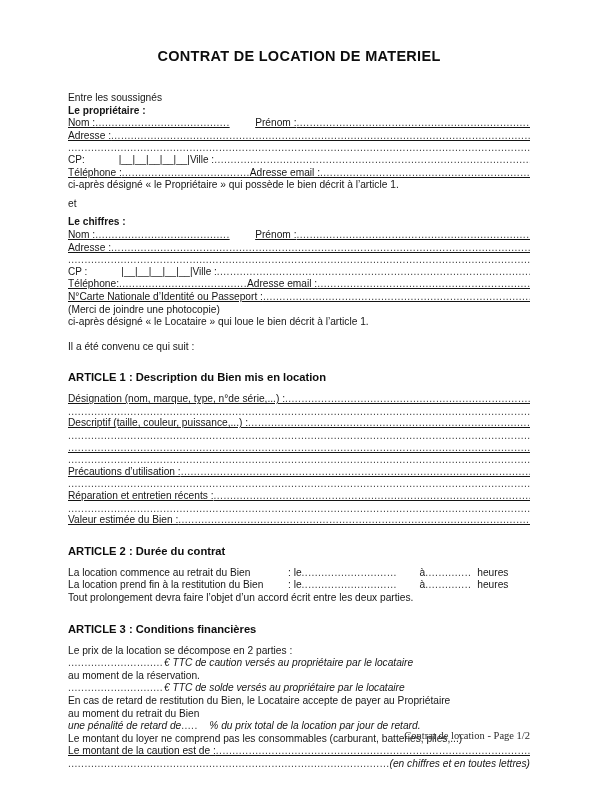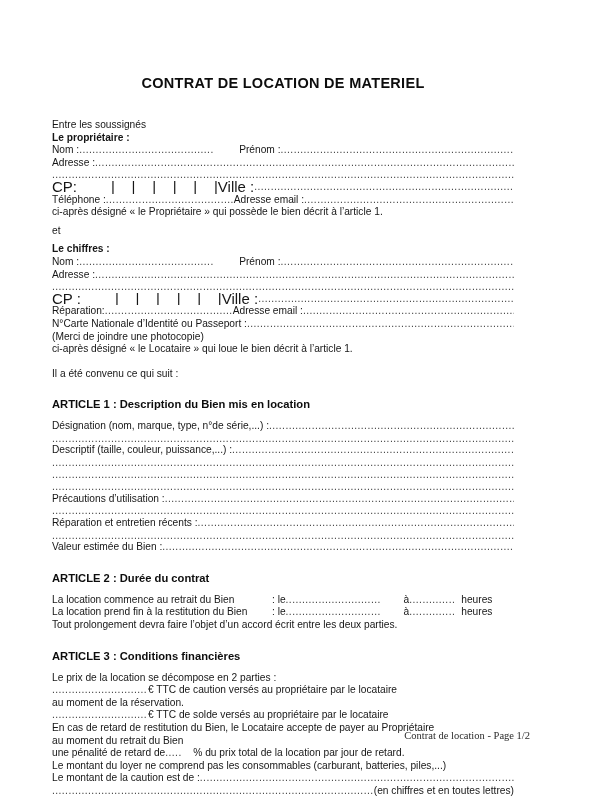--- a/index.html
+++ b/index.html
@@ -19,24 +19,23 @@
 
   .page {
     position: absolute;
     inset: 0;
     background: #ffffff;
     overflow: hidden;
   }
 
   .content {
     position: absolute;
-    left: 52px;
+    left: 68px;
     top: 0;
     width: 462px;
-    margin-top: 27px;
   }
 
   
   .doc-title {
     text-align: center;
     font-size: 14.5px;
     font-weight: bold;
     letter-spacing: 0.3px;
     margin-top: 48px;
     margin-bottom: 0;
@@ -71,20 +70,21 @@
   
   
   .field-row {
     display: flex;
     align-items: baseline;
     font-size: 10.2px;
     line-height: 12.6px;
     width: 462px;
     overflow: hidden;
     white-space: nowrap;
+    text-decoration: underline;
   }
   .field-label {
     flex: 0 0 auto;
     color: #161616;
   }
   .dots {
     flex: 1 1 auto;
     overflow: hidden;
     color: #3a3a3a;
     font-size: 10.2px;
@@ -119,21 +119,21 @@
     font-size: 10.2px;
     line-height: 11.6px;
     letter-spacing: 0.45px;
     color: #3a3a3a;
   }
 
   
   .cp-row {
     display: flex;
     align-items: center;
-    font-size: 15px;
+    font-size: 10px;
     line-height: 12.6px;
     white-space: nowrap;
     width: 462px;
     overflow: hidden;
   }
   .cp-boxes {
     flex: 0 0 auto;
     letter-spacing: 0px;
     color: #161616;
     font-family: "Liberation Sans", sans-serif;
@@ -162,21 +162,21 @@
   
   .lead-row {
     display: flex;
     align-items: baseline;
     font-size: 10.2px;
     line-height: 12.6px;
     white-space: nowrap;
     width: 462px;
     overflow: hidden;
   }
-  .lead-tail { flex: 0 0 auto; color: #161616; }
+  .lead-tail { flex: 0 0 auto; color: #161616; font-style: italic; }
 
   
   .caution-tail-row {
     display: flex;
     align-items: baseline;
     font-size: 10.2px;
     line-height: 12.6px;
     white-space: nowrap;
     width: 462px;
     overflow: hidden;
@@ -264,21 +264,21 @@
       <div class="dot-line">..................................................................................................................................................................................</div>
 
       <div class="cp-row">
         <span class="field-label">CP : </span>
         <span class="cp-boxes">|__|__|__|__|__|</span>
         <span class="field-label"> Ville : </span>
         <span class="dots"></span>
       </div>
 
       <div class="field-row">
-        <span class="field-label">Réparation:</span>
+        <span class="field-label">Téléphone:</span>
         <span class="dots-fixed dw-128">...............................................</span>
         <span class="field-label">Adresse email : </span>
         <span class="dots"></span>
       </div>
 
       <div class="field-row">
         <span class="field-label">N°Carte Nationale d’Identité ou Passeport : </span>
         <span class="dots"></span>
       </div>
 

